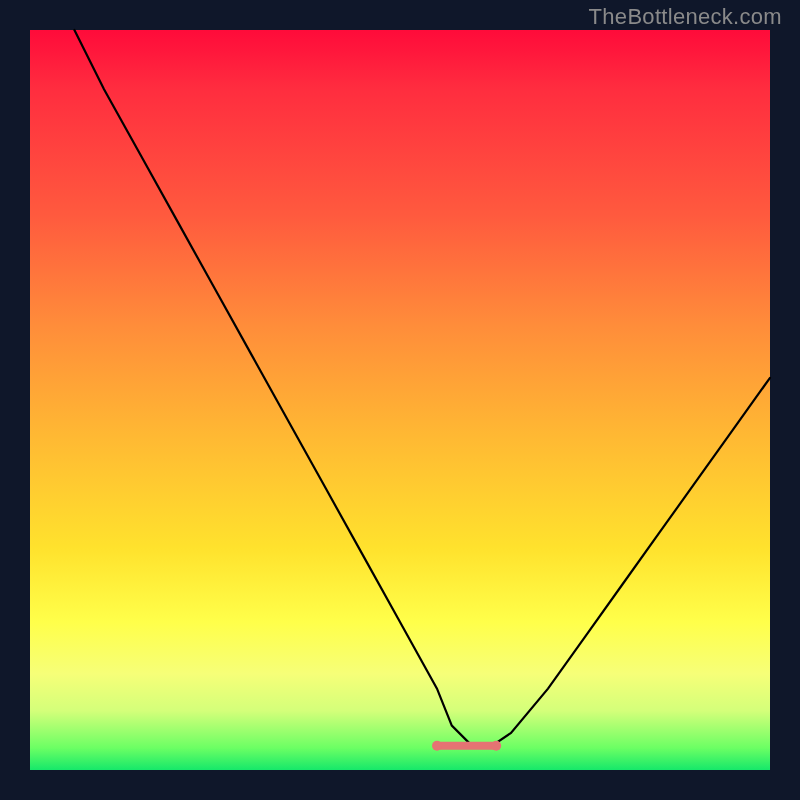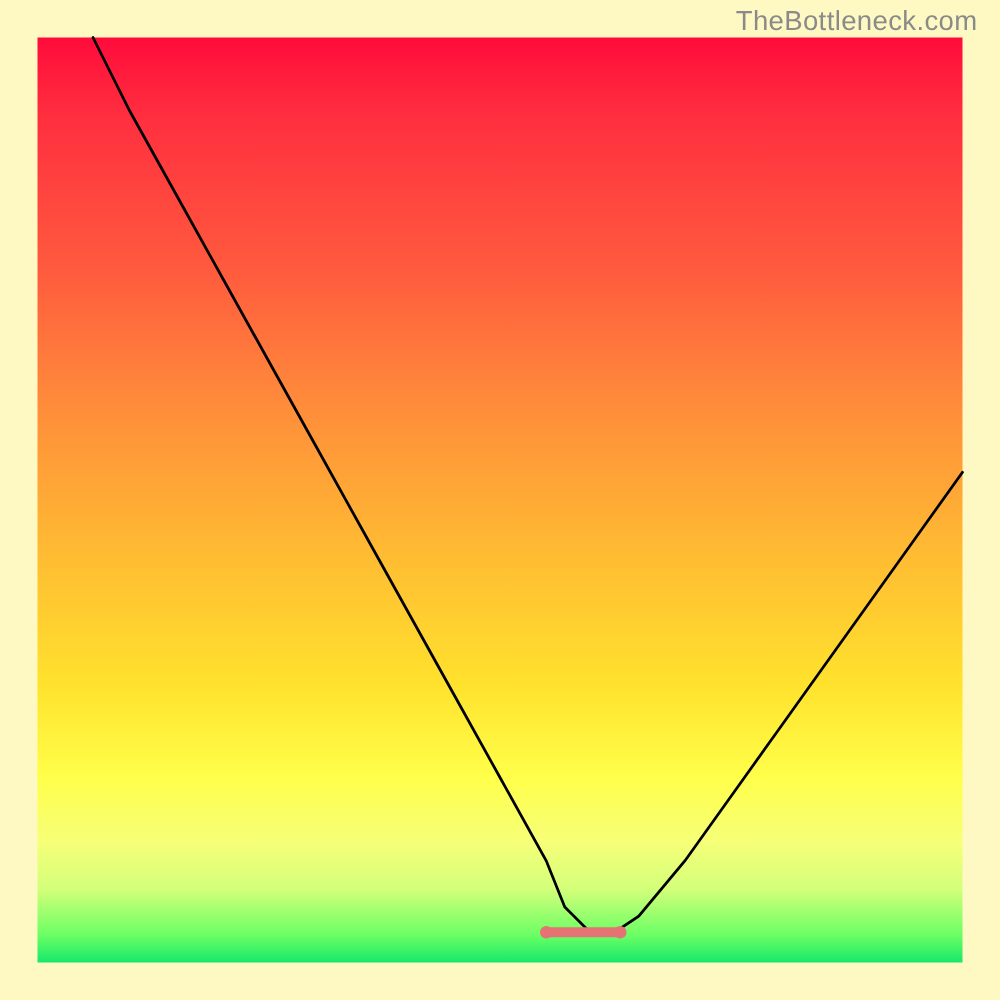--- a/index.html
+++ b/index.html
@@ -8,21 +8,21 @@
     width: 800px;
     height: 800px;
     overflow: hidden;
     font-family: Arial, Helvetica, sans-serif;
     background: #000;
   }
   .frame {
     position: relative;
     width: 800px;
     height: 800px;
-    background: #fef9c3;
+    background: #0f172a;
   }
   .plot-area {
     position: absolute;
     left: 30px;
     top: 30px;
     width: 740px;
     height: 740px;
     
     background: linear-gradient(
       to bottom,

